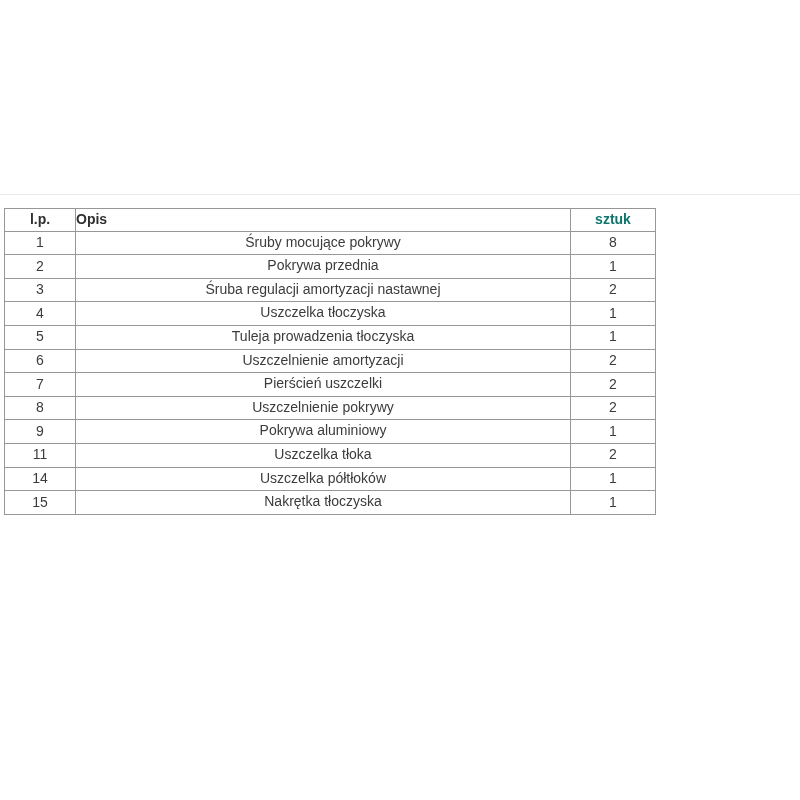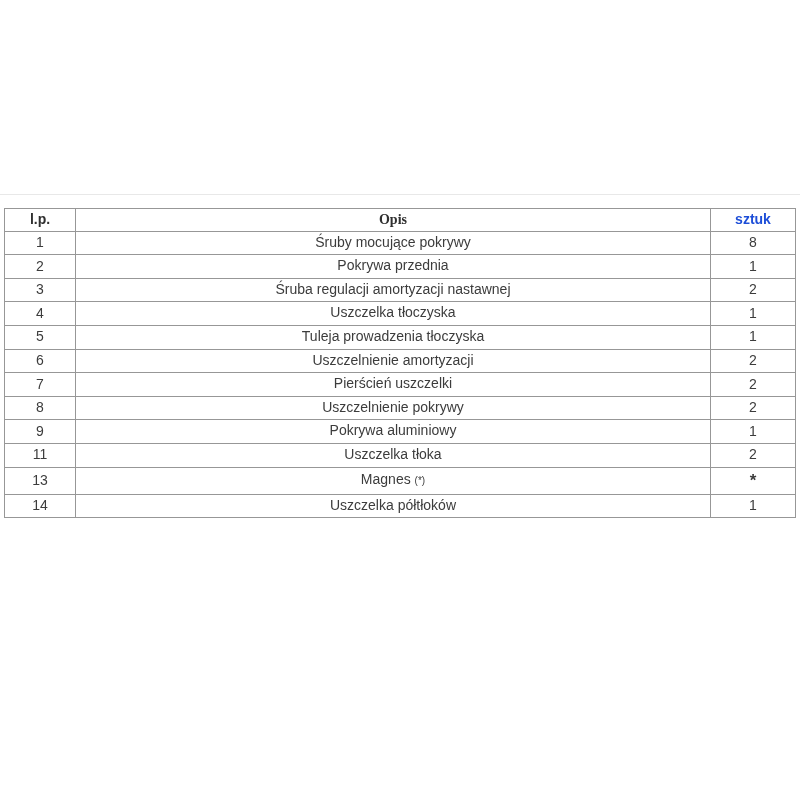--- a/index.html
+++ b/index.html
@@ -19,21 +19,21 @@
     left: 0;
     top: 194px;
     width: 800px;
     height: 1px;
     background: #e8e8e8;
   }
   .table-wrap {
     position: absolute;
     left: 4px;
     top: 208px;
-    width: 792px;
+    width: 652px;
   }
   table.parts {
     width: 100%;
     border-collapse: collapse;
     table-layout: fixed;
   }
   table.parts th,
   table.parts td {
     border: 1px solid #979797;
     height: 21.6px;
@@ -42,22 +42,22 @@
     line-height: 21.6px;
     vertical-align: middle;
     white-space: nowrap;
     overflow: hidden;
   }
   .col-index { width: 71px; }
   .col-desc  { width: auto; }
   .col-qty   { width: 85px; }
 
   th.h-index { text-align: center; font-weight: bold; color: #303030; }
-  th.h-desc  { text-align: center; padding-left: 8px; font-weight: bold; color: #303030; font-family: Liberation Serif, serif; }
-  th.h-qty   { text-align: center; font-weight: bold; color: #1d4ed8; }
+  th.h-desc  { text-align: left; padding-left: 8px; font-weight: bold; color: #303030; }
+  th.h-qty   { text-align: center; font-weight: bold; color: #0f766e; }
 
   td.c-index { text-align: center; color: #3c3c3c; }
   td.c-desc  { text-align: center; padding-left: 8px; color: #3c3c3c; }
   td.c-qty   { text-align: center; color: #3c3c3c; }
 
   td.c-qty.qty-star {
     font-weight: bold;
     font-size: 17px;
     line-height: 26px;
   }
@@ -141,28 +141,28 @@
   </tr>
 
 
   <tr>
     <td class="c-index">11</td>
     <td class="c-desc"><span>Uszczelka tłoka</span><span class="note"></span></td>
     <td class="c-qty">2</td>
   </tr>
 
 
-  <tr>
-    <td class="c-index">13</td>
-    <td class="c-desc"><span>Magnes </span><span class="note">(*)</span></td>
-    <td class="c-qty qty-star">*</td>
-  </tr>
 
   <tr>
     <td class="c-index">14</td>
     <td class="c-desc"><span>Uszczelka półtłoków</span><span class="note"></span></td>
     <td class="c-qty">1</td>
   </tr>
 
+  <tr>
+    <td class="c-index">15</td>
+    <td class="c-desc"><span>Nakrętka tłoczyska</span><span class="note"></span></td>
+    <td class="c-qty">1</td>
+  </tr>
 
 </tbody>
   </table>
 </div>
 
 </body></html>

